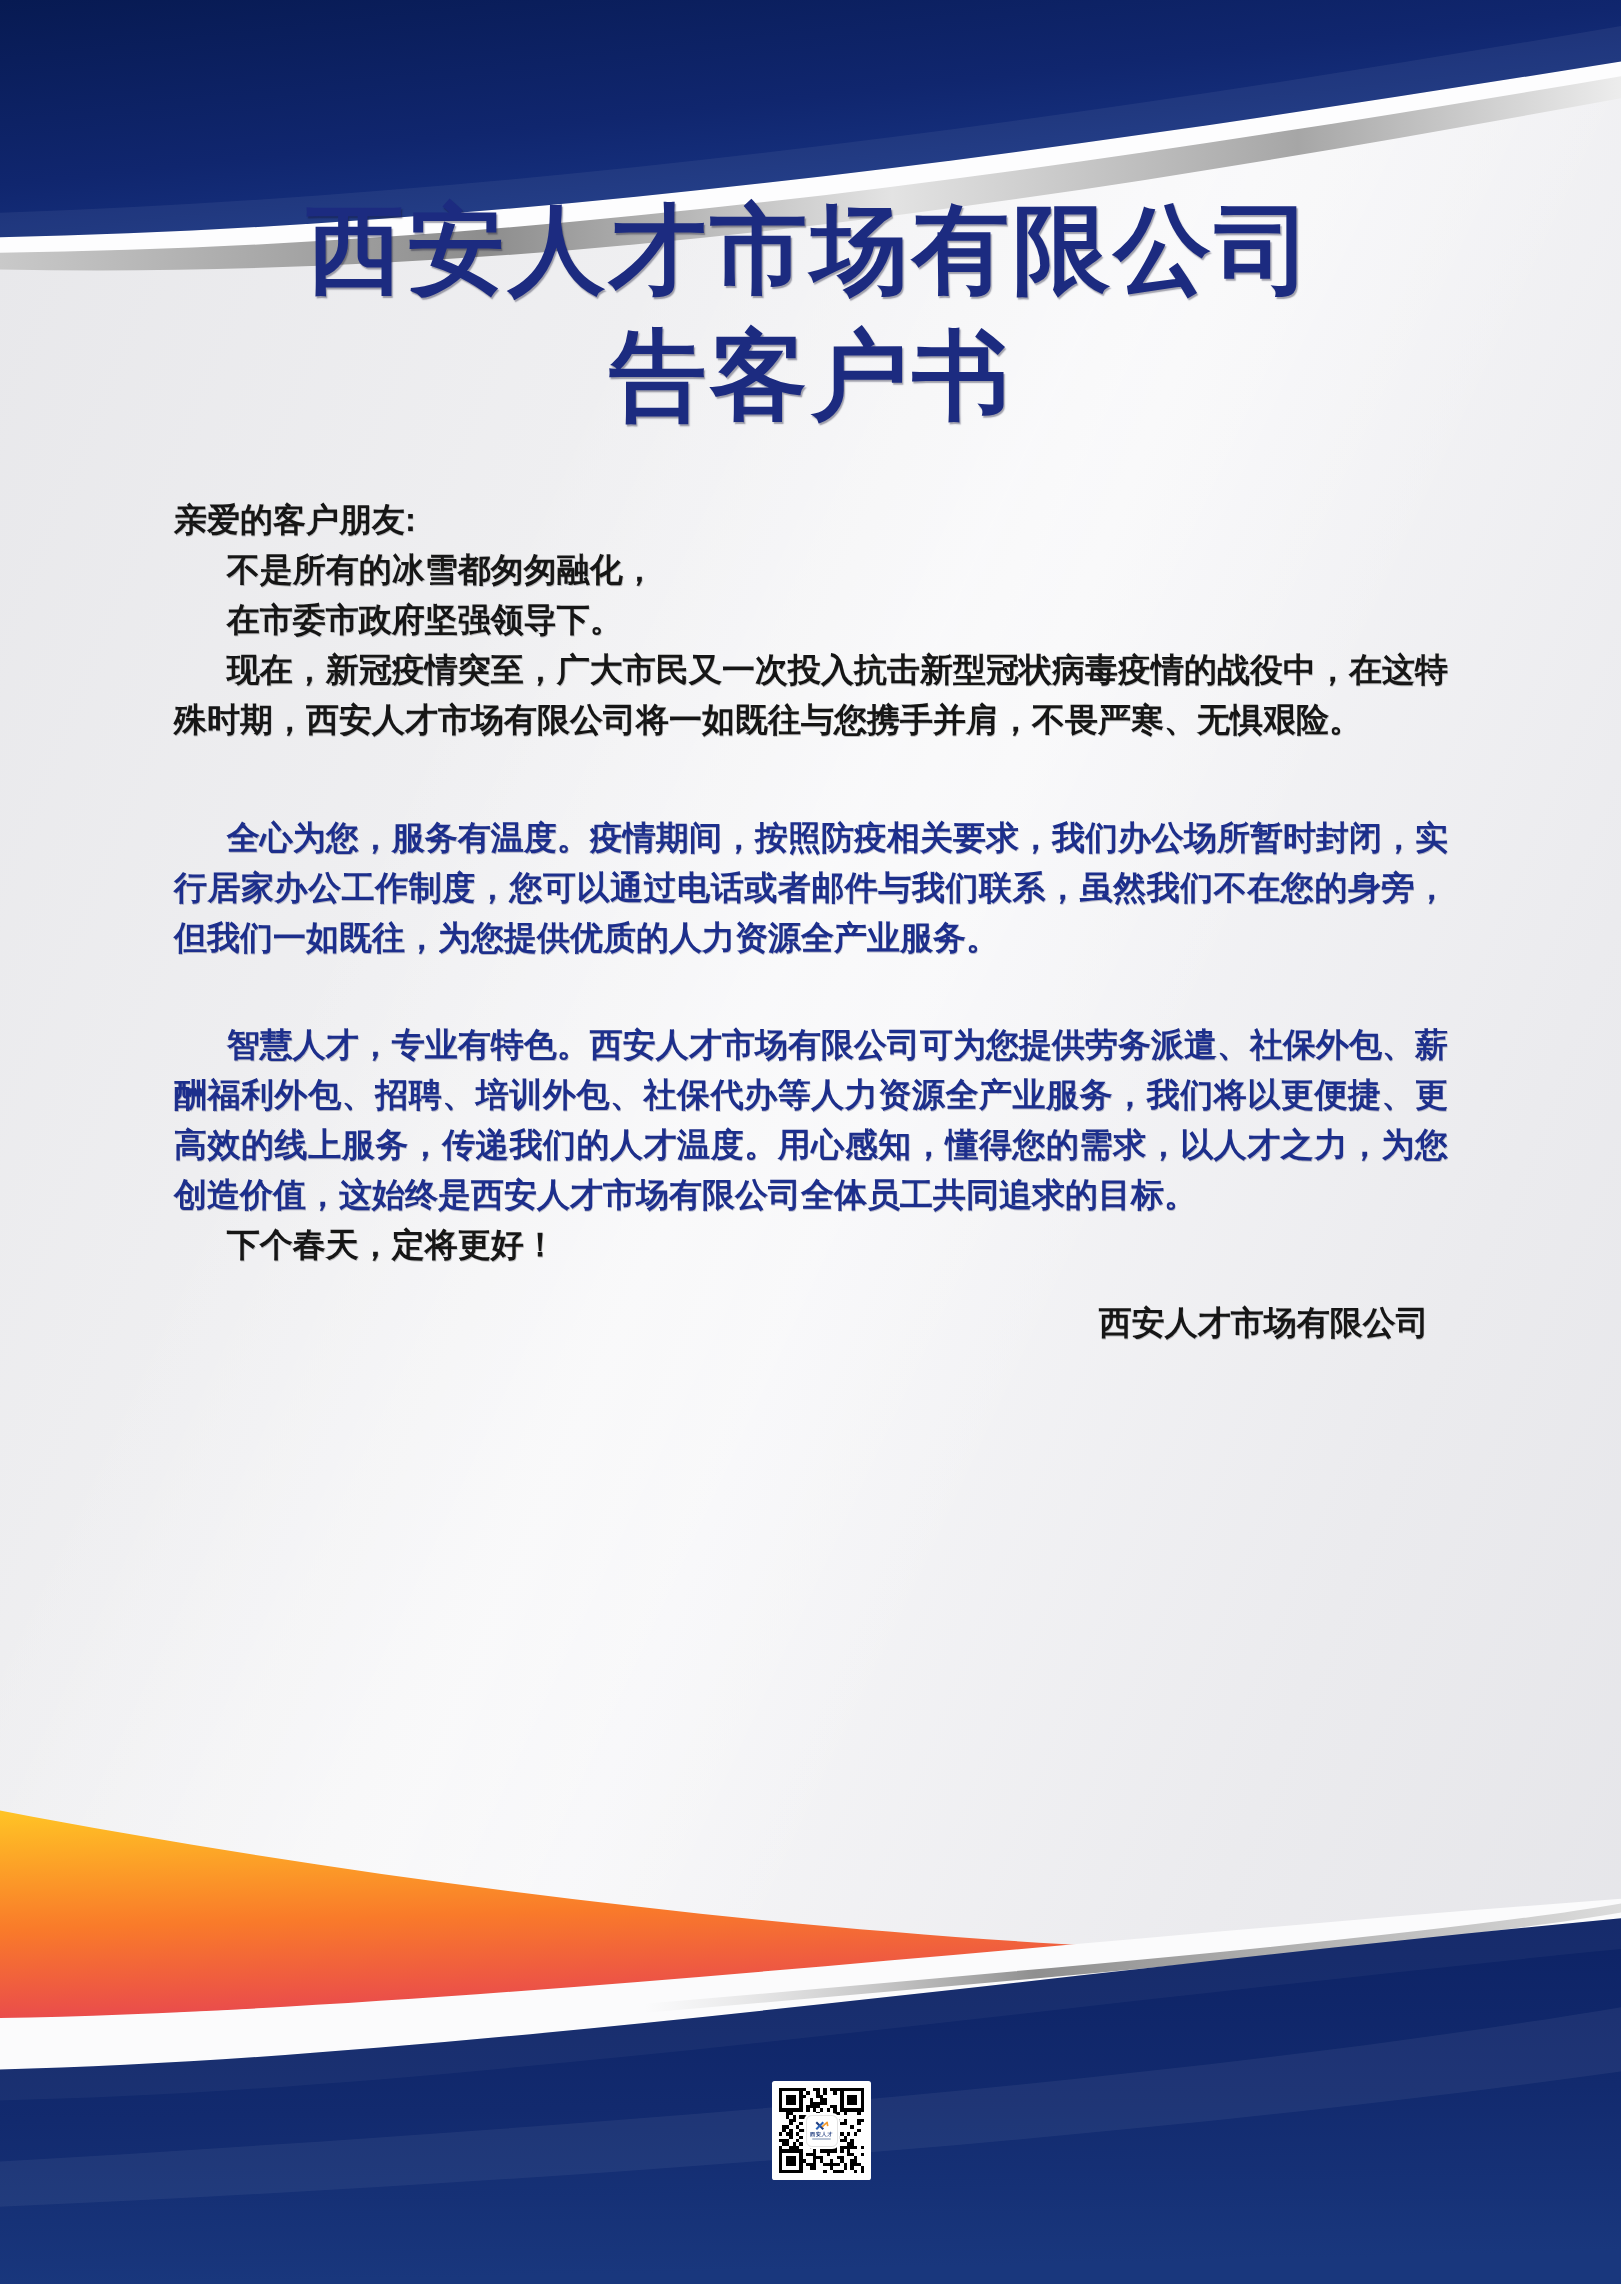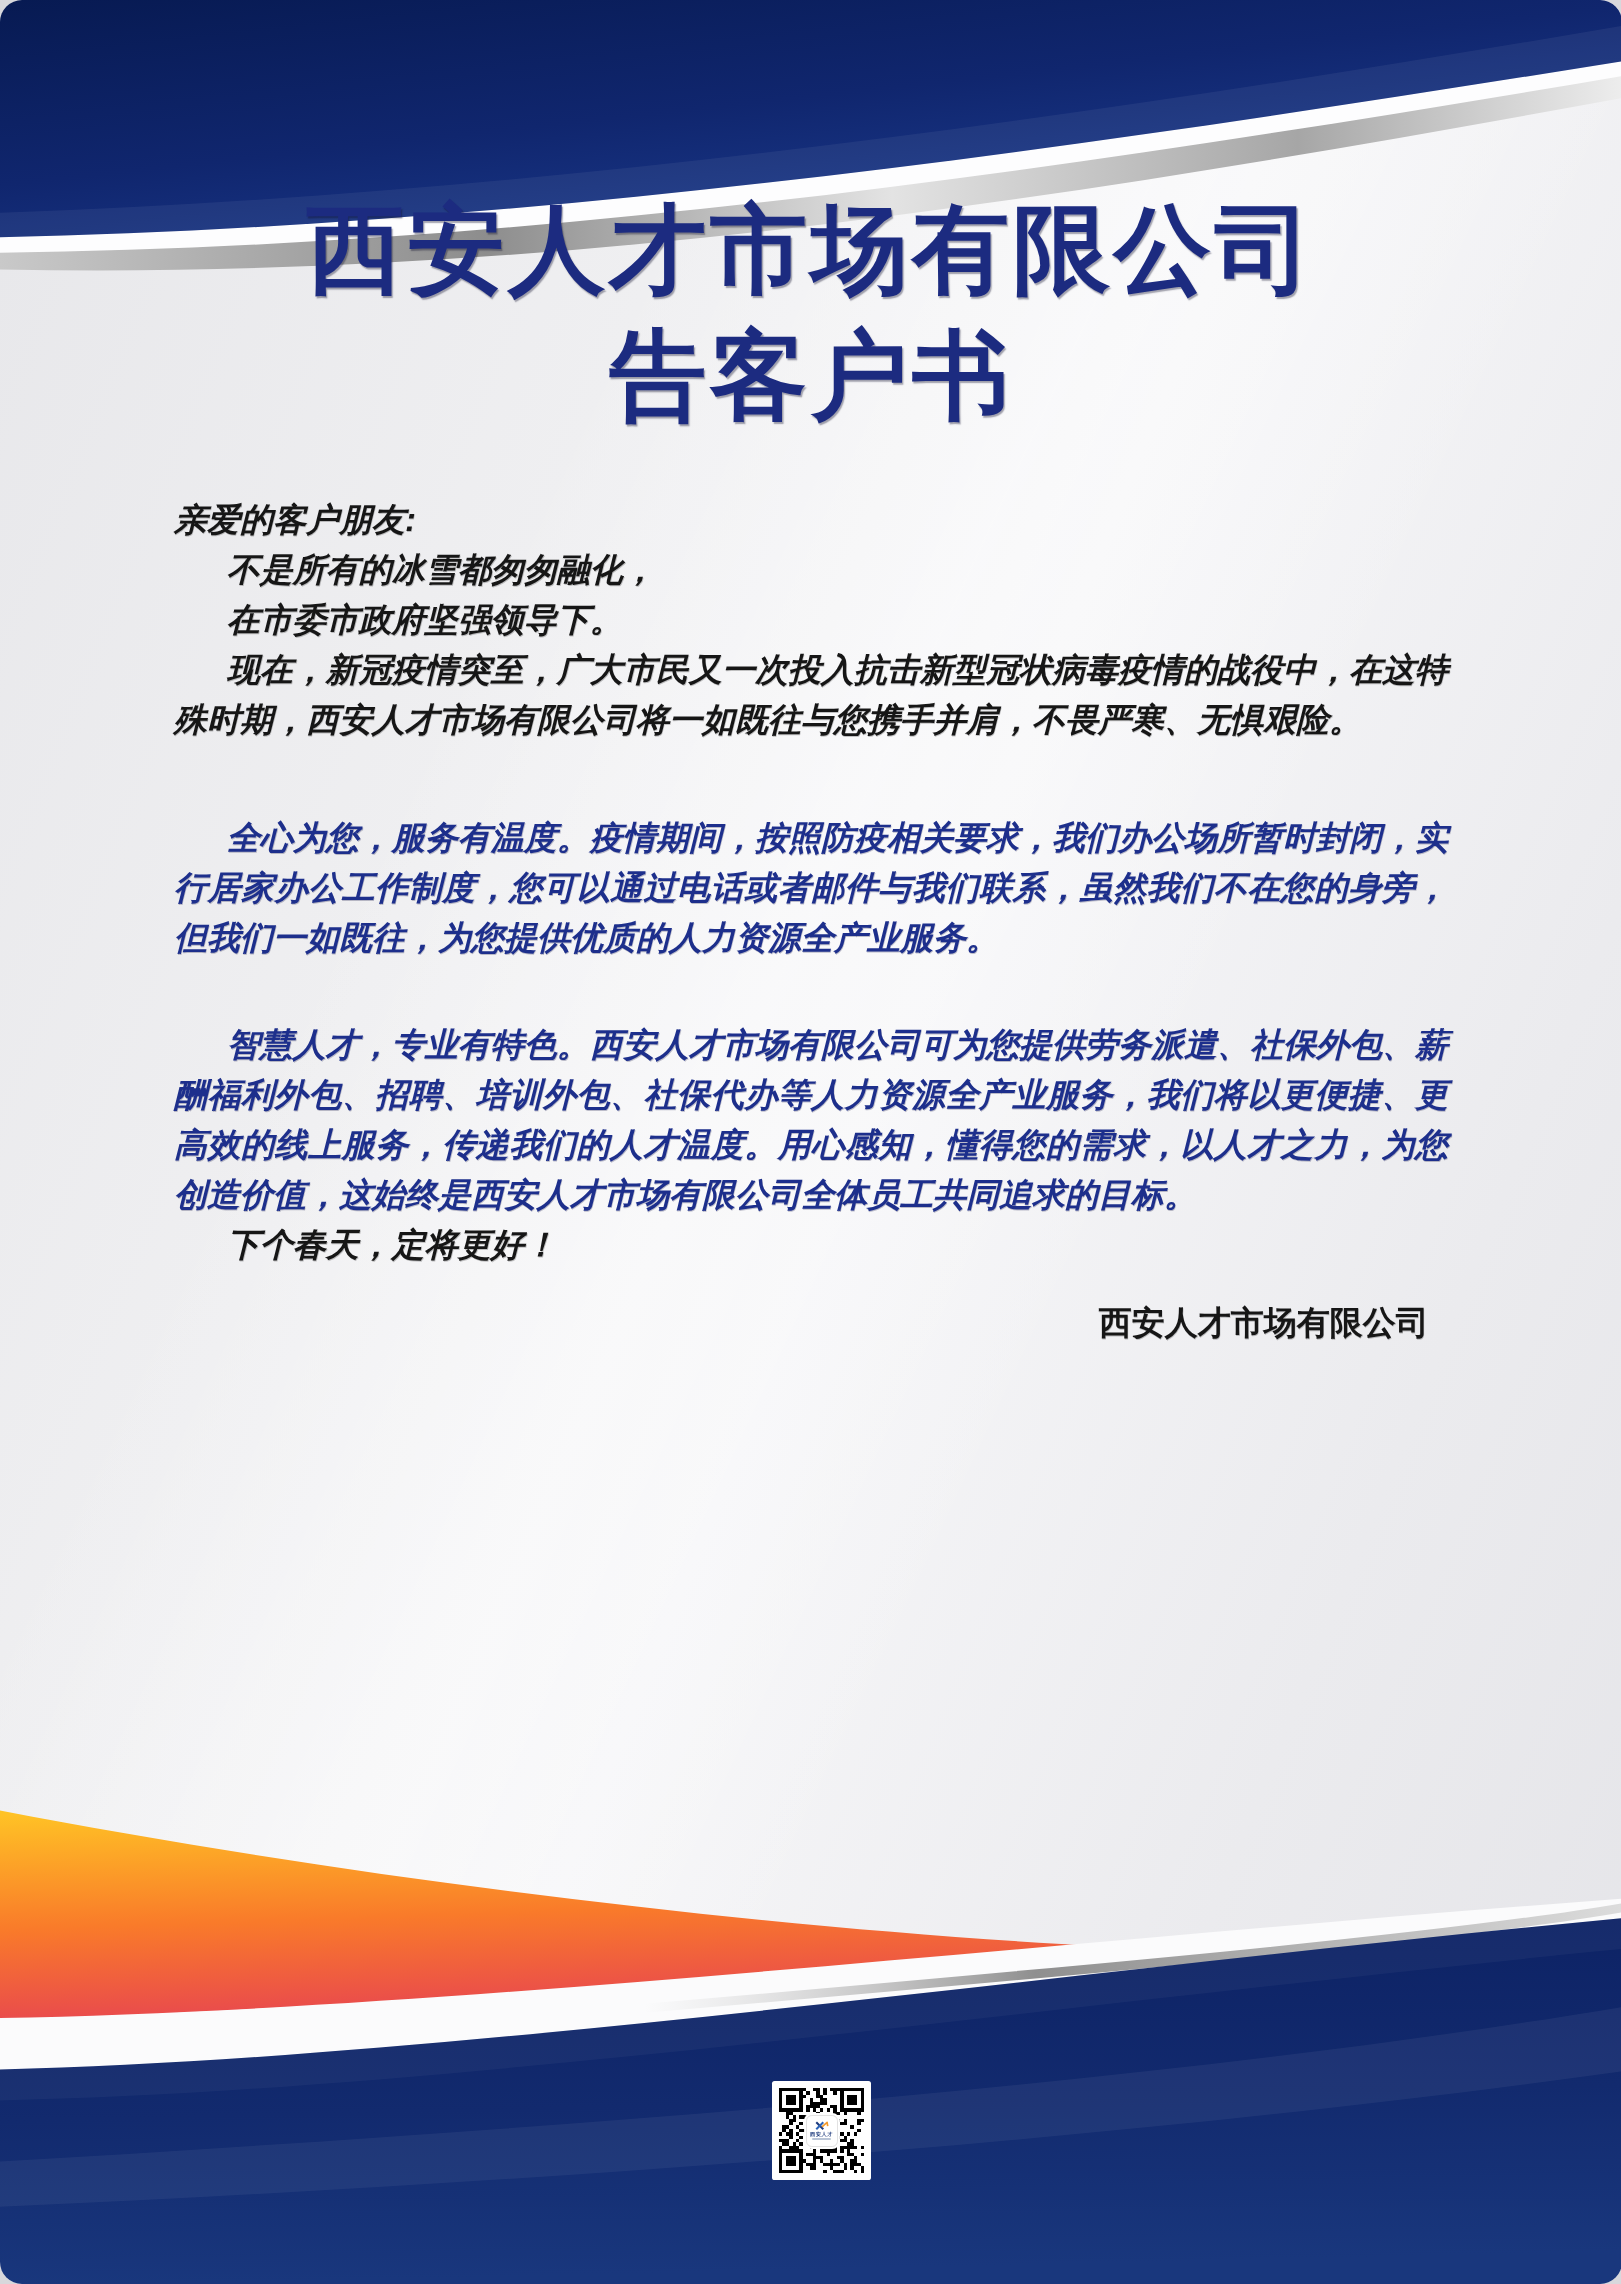--- a/index.html
+++ b/index.html
@@ -2,21 +2,20 @@
 <html style="--title-color: #1c2b80; --body-blue: #1d2f8c; --text-black: #161616; --top-navy-dark: #071a52; --top-navy-light: #1e3f95; --bottom-navy-dark: #0c2163; --bottom-navy-light: #19377d; --swoosh-yellow: #ffc425; --swoosh-orange: #f97a2a; --swoosh-red: #e8474f; --silver: #9a9a9a;font-size:10.3px"><head>
 <meta charset="utf-8">
 <style>
   html,body{margin:0;padding:0;background:#d8d8dc;}
   .page{
     position:relative;
     width:1622px;height:2284px;
     overflow:hidden;
     background:linear-gradient(112deg,#e7e7ea 0%,#efeff1 30%,#f6f6f8 52%,#ebebee 78%,#e4e4e8 100%);
     font-family:"Liberation Sans","DejaVu Sans",sans-serif;
-    border-radius:22px;
   }
   .page::before{ 
     content:"";position:absolute;inset:0;pointer-events:none;
     background:linear-gradient(115deg,rgba(255,255,255,0) 28%,rgba(255,255,255,.45) 46%,rgba(255,255,255,0) 63%);
   }
   .top-decor{position:absolute;top:0;left:0;width:1622px;height:535px;display:block;}
   .bottom-decor{position:absolute;bottom:0;left:0;width:1622px;height:612px;display:block;}
 
   .title-block{
     position:relative;
@@ -32,21 +31,21 @@
   }
 
   .content{
     position:relative;
     padding:55px 174px 0 174px;
     font-size:33px;line-height:50px;font-weight:700;
     color:var(--text-black,#161616);
     text-align:justify;
     text-shadow:0.6px 1.3px 0.6px rgba(0,0,0,.22);
   }
-  .content p{margin:0;font-style:italic;}
+  .content p{margin:0;}
   .indent{text-indent:1.6em;}
   .blue{color:var(--body-blue,#1d2f8c);text-shadow:0.6px 1.3px 0.6px rgba(10,10,60,.25);}
   .mt-xl{margin-top:89px !important;}
   .mt-lg{margin-top:68px !important;}
   .mt-md{margin-top:57px !important;}
   .mt-sm{margin-top:45px !important;}
 
   .signature{
     margin:24.5px 19.3px 0 auto;
     width:max-content;

